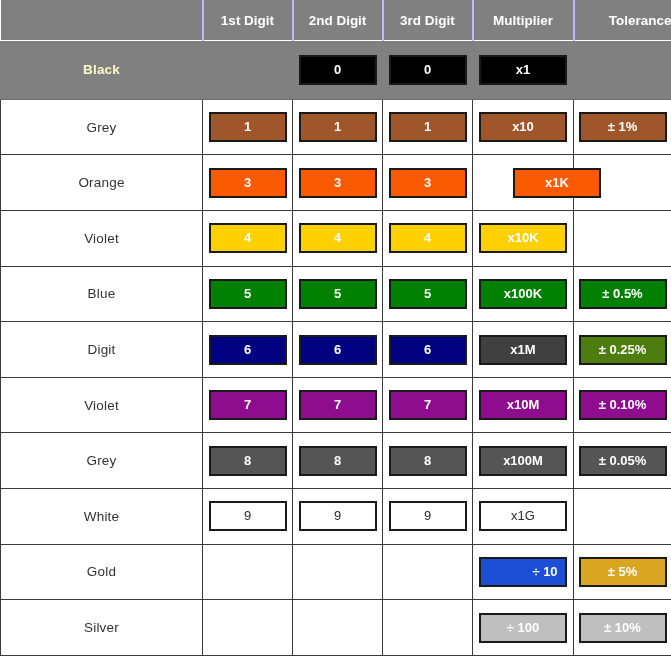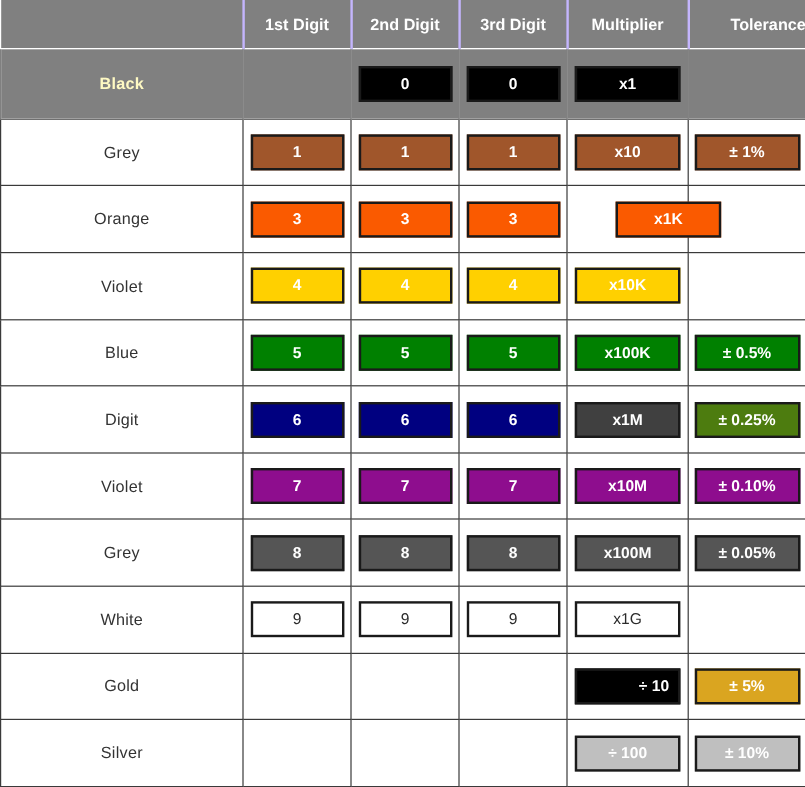--- a/index.html
+++ b/index.html
@@ -187,21 +187,21 @@
         <td class="cellpad"><span class="chip light-text" style="background: rgb(255, 255, 255);">9</span></td>
         <td class="cellpad"><span class="chip light-text" style="background: rgb(255, 255, 255);">9</span></td>
         <td class="cellpad"><span class="chip wide light-text" style="background: rgb(255, 255, 255);">x1G</span></td>
         <td class="cellpad"></td>
       </tr>
       <tr>
         <td class="namecell">Gold</td>
         <td class="cellpad"></td>
         <td class="cellpad"></td>
         <td class="cellpad"></td>
-        <td class="cellpad"><span class="chip wide" style="background: #000000; padding-left: 44px;">÷ 10</span></td>
+        <td class="cellpad"><span class="chip wide" style="background: #1d4ed8; padding-left: 44px;">÷ 10</span></td>
         <td class="cellpad"><span class="chip wide" style="background: rgb(218, 165, 32);">± 5%</span></td>
       </tr>
       <tr>
         <td class="namecell">Silver</td>
         <td class="cellpad"></td>
         <td class="cellpad"></td>
         <td class="cellpad"></td>
         <td class="cellpad"><span class="chip wide" style="background: rgb(191, 191, 191);">÷ 100</span></td>
         <td class="cellpad"><span class="chip wide" style="background: rgb(191, 191, 191);">± 10%</span></td>
       </tr>

